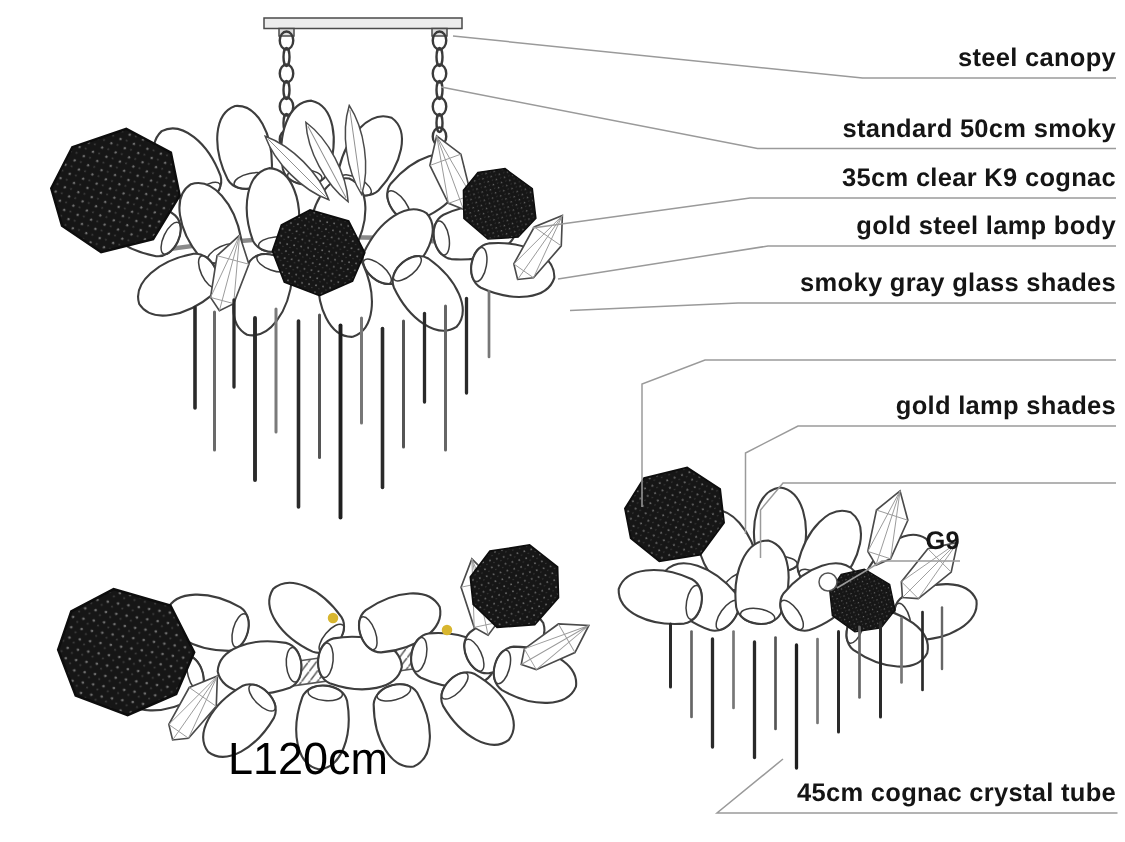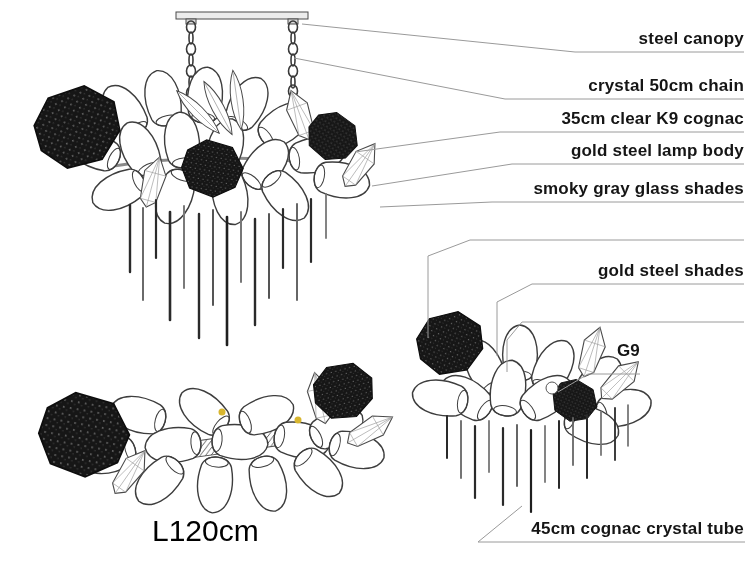--- a/index.html
+++ b/index.html
@@ -1,21 +1,21 @@
 <!DOCTYPE html>
 <html><head>
 <meta charset="utf-8">
 <style>
   html,body{margin:0;padding:0;background:#ffffff;}
   #stage{position:relative;width:750px;height:561px;background:#ffffff;overflow:hidden;
          font-family:"Liberation Sans",sans-serif;}
   #art{position:absolute;left:0;top:0;}
   .ann{position:absolute;font-weight:700;font-size:17px;color:#151515;white-space:nowrap;
        letter-spacing:.2px;font-family:"Liberation Sans",sans-serif;}
-  .dim{position:absolute;left:152px;top:514px;font-weight:400;font-size:30px;color:#000;
+  .dim{position:absolute;left:152px;top:490px;font-weight:400;font-size:30px;color:#000;
        font-family:"Liberation Sans",sans-serif;}
 </style>
 </head>
 <body>
 
 <div id="stage">
 
   <svg id="art" width="750" height="561" viewBox="0 0 750 561">
     <defs>
       <pattern id="meshPat" width="5" height="5" patternUnits="userSpaceOnUse">
@@ -188,23 +188,23 @@
       <polyline points="744,202 492,202 380,207"></polyline>
       <polyline points="744,240 470,240 428,256 428,338"></polyline>
       <polyline points="744,284 532,284 497,302 497,356"></polyline>
       <polyline points="744,322 522,322 507,340 507,372"></polyline>
       <polyline points="640,374 588,374 558,392"></polyline>
       <polyline points="745,542 478,542 522,506"></polyline>
     </g>
   </svg>
 
   <div class="ann" style="top:29px;right:6px;">steel canopy</div>
-  <div class="ann" style="top:76px;right:6px;">crystal 50cm chain</div>
+  <div class="ann" style="top:76px;right:6px;">standard 50cm smoky</div>
   <div class="ann" style="top:109px;right:6px;">35cm clear K9 cognac</div>
   <div class="ann" style="top:179px;right:6px;">smoky gray glass shades</div>
   <div class="ann" style="top:141px;right:6px;">gold steel lamp body</div>
-  <div class="ann" style="top:261px;right:6px;">gold steel shades</div>
-  <div class="ann" style="top:341px;right:110px;">G9</div>
+  <div class="ann" style="top:261px;right:6px;">gold lamp shades</div>
+  <div class="ann" style="top:351px;right:110px;">G9</div>
   <div class="ann" style="top:519px;right:6px;">45cm cognac crystal tube</div>
 
   <div class="dim">L120cm</div>
 
 </div>
 
 </body></html>

